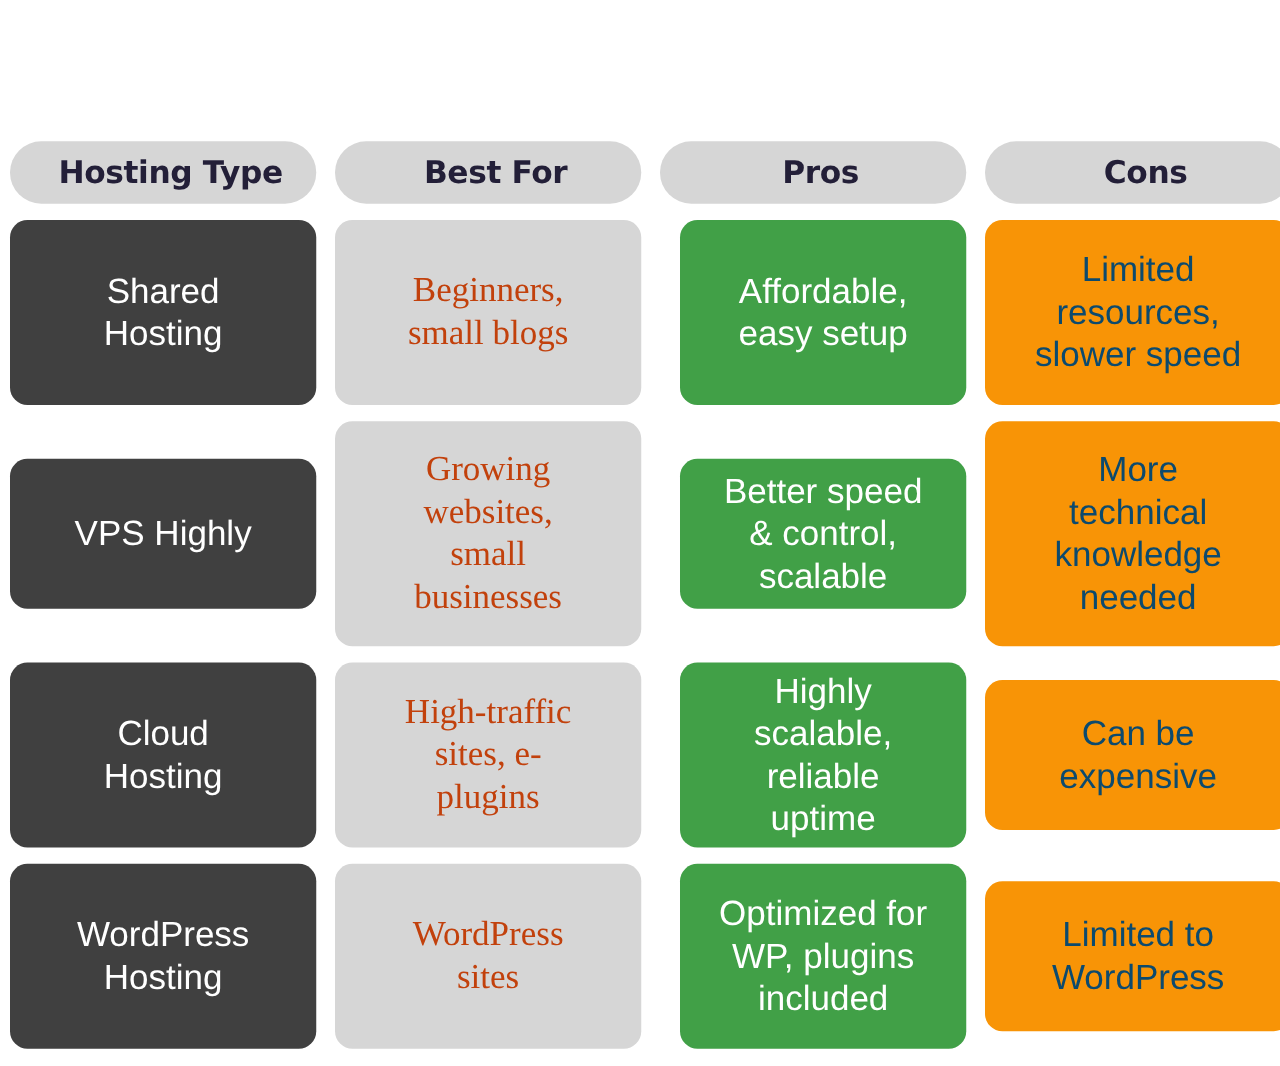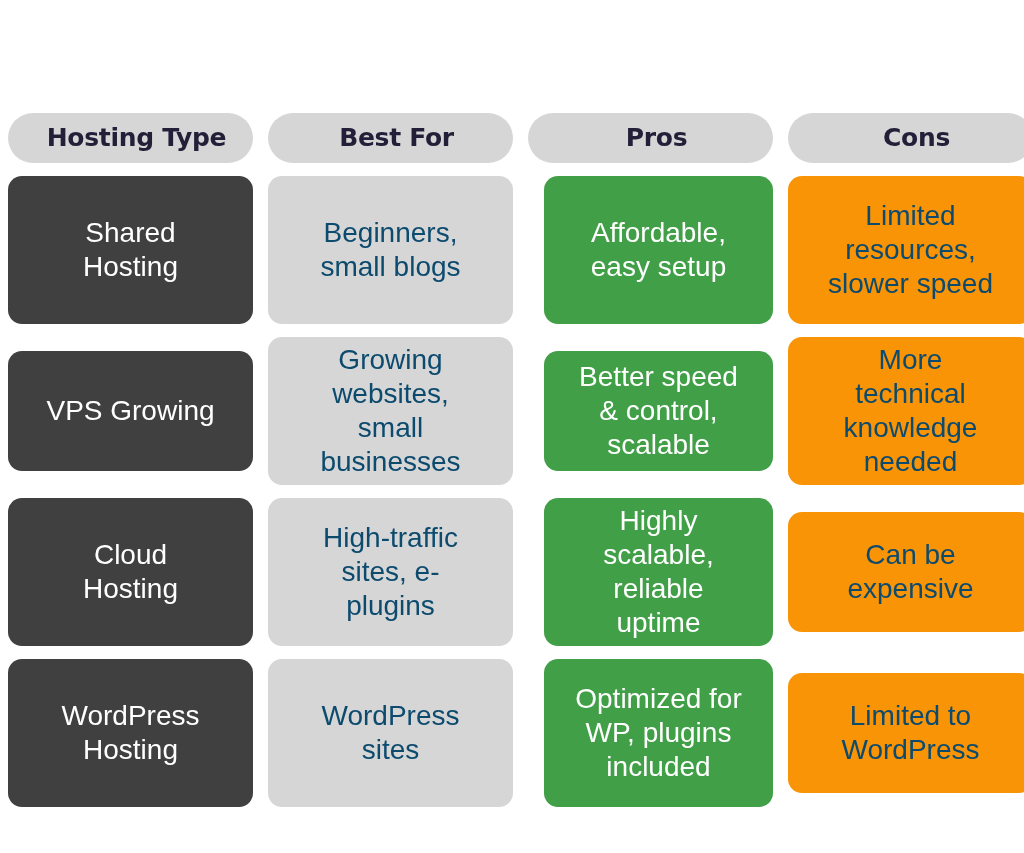--- a/index.html
+++ b/index.html
@@ -90,31 +90,31 @@
     font-size: 28px;
     line-height: 1.22;
     text-align: center;
     white-space: pre-line;
   }
 
   .c-type  { background: #404040; }
   .c-type .txt  { color: #ffffff; }
 
   .c-best  { background: #d6d6d6; }
-  .c-best .txt  { color: #0c4a6e; }
+  .c-best .txt  { color: #c2410c; font-family: Liberation Serif, serif; }
 
   .c-pros  { background: #41a047; margin-left: 16px; }
   .c-pros .txt  { color: #ffffff; }
 
   .c-cons  { background: #f89406; }
   .c-cons .txt  { color: #0c4a6e; }
 
   
   .row1 .cell { height: 148px; }
-  .row2 .cell { height: 148px; }
+  .row2 .cell { height: 180px; }
   .row3 .cell { height: 148px; }
   .row4 .cell { height: 148px; }
 
   
   .shrink-sm { align-self: center; height: 120px !important; }
 </style>
 </head>
 <body>
 
 <div id="page">
@@ -152,21 +152,21 @@
       </div>
       <div class="cell c-cons">
         <span class="txt">Limited
 resources,
 slower speed</span>
       </div>
     </div>
 
     <div class="data-row row2">
       <div class="cell c-type shrink-sm">
-        <span class="txt">VPS Growing</span>
+        <span class="txt">VPS Highly</span>
       </div>
       <div class="cell c-best">
         <span class="txt">Growing
 websites,
 small
 businesses</span>
       </div>
       <div class="cell c-pros shrink-sm">
         <span class="txt">Better speed
 &amp; control,

